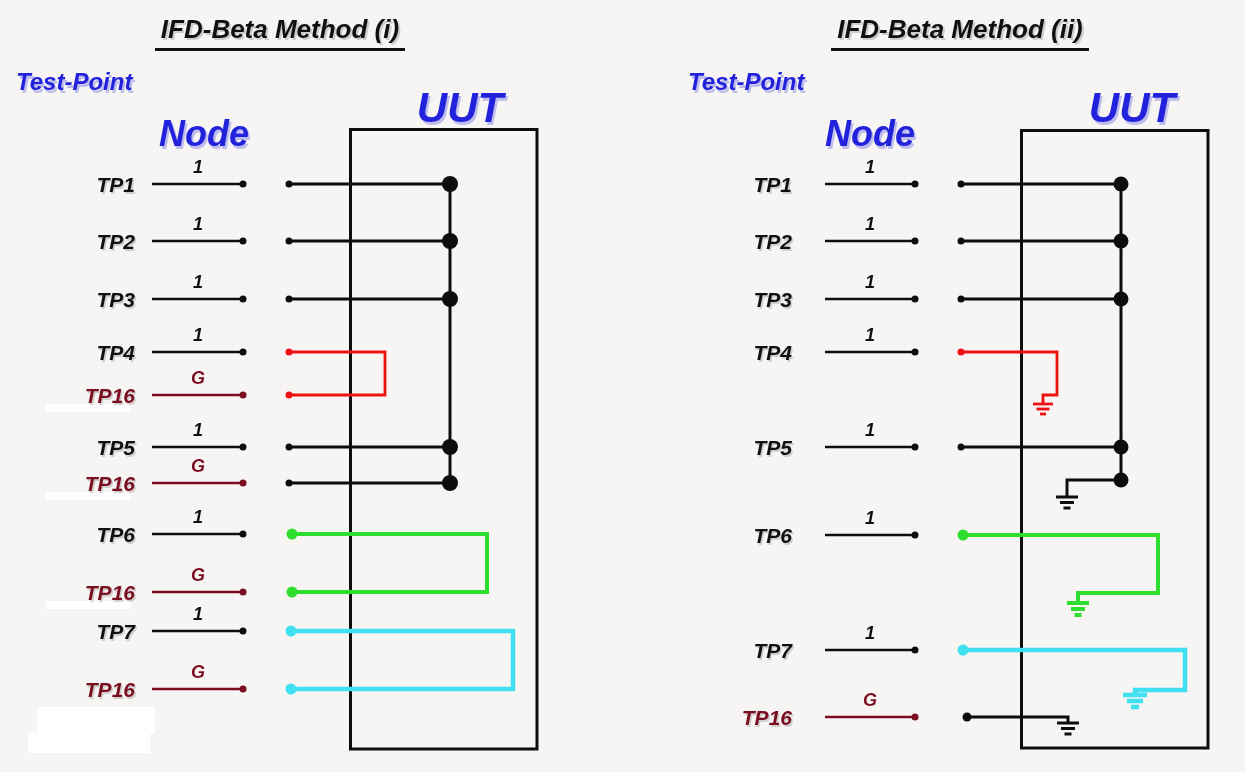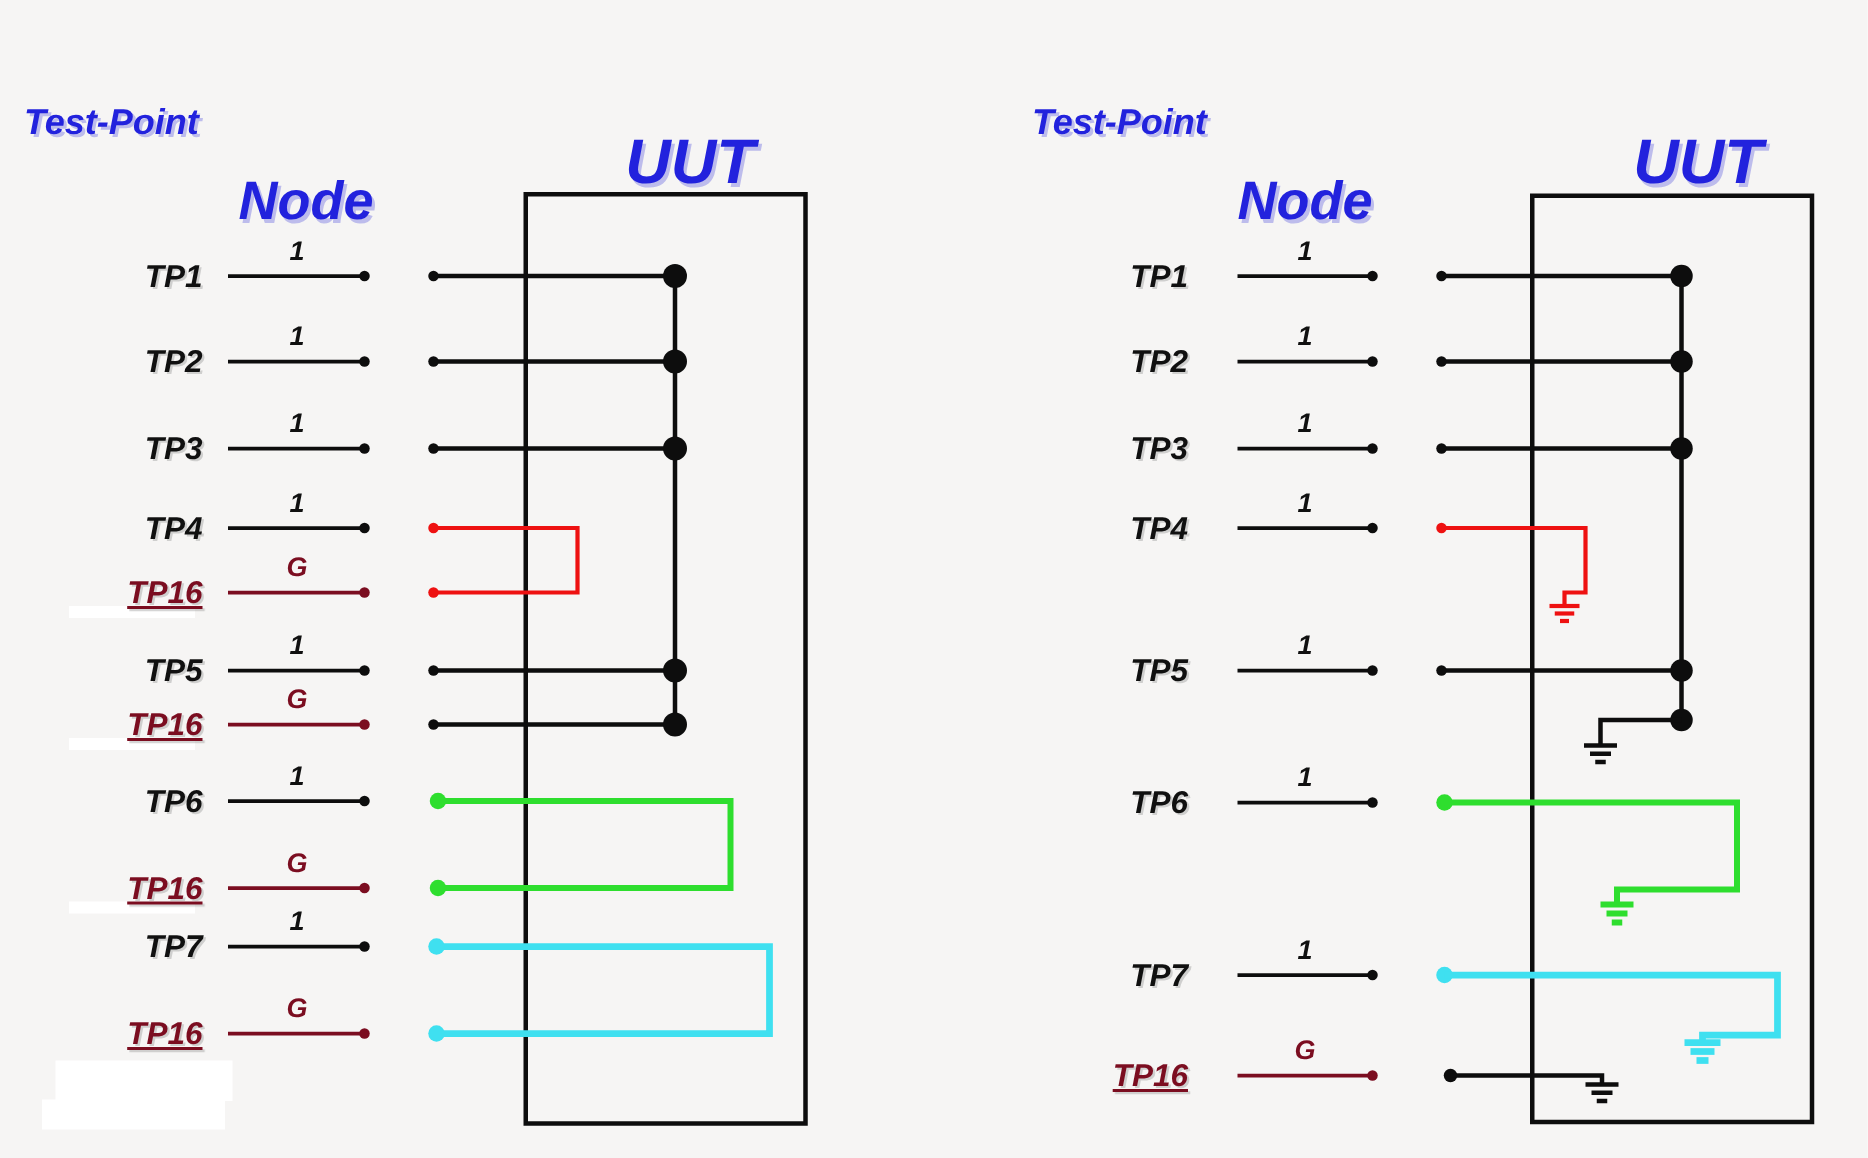--- a/index.html
+++ b/index.html
@@ -9,21 +9,21 @@
   .title{font-size:26px;font-weight:bold;font-style:italic;color:var(--ink,#101010);
          text-align:center;text-shadow:2px 2px 0 rgba(140,140,140,.38);white-space:nowrap;}
   .title span{display:inline-block;border-bottom:3px solid var(--ink,#101010);padding:0 6px 3px;}
   .hdr{font-weight:bold;font-style:italic;color:var(--label-blue,#2222dd);
        text-shadow:2px 2.5px 0 rgba(110,110,225,.42);white-space:nowrap;}
   .hdr.tpt{font-size:24px;}
   .hdr.nd{font-size:36px;width:120px;text-align:center;}
   .hdr.uut{font-size:42px;width:120px;text-align:center;}
   .tp{width:120px;text-align:right;font-size:21px;font-weight:bold;font-style:italic;
       color:var(--ink,#101010);text-shadow:1.5px 1.5px 0 rgba(150,150,150,.4);white-space:nowrap;}
-  .tp.m{color:var(--maroon,#7b0d20);text-decoration:underline;}
+  .tp.m{color:var(--maroon,#7b0d20);}
   .node{width:80px;text-align:center;font-size:18px;font-weight:bold;font-style:italic;
         color:var(--ink,#101010);}
   .node.m{color:var(--maroon,#7b0d20);}
   .patch{position:absolute;background:#ffffff;}
   svg.schem{position:absolute;left:0;top:0;}
   .wk{stroke:var(--wire,#0d0d0d);stroke-width:3;fill:none;}
   .w25{stroke-width:2.5;}
   .sm{stroke:var(--maroon,#7b0d20);}
   .wr{stroke:var(--wire-red,#ee1111);stroke-width:2.8;fill:none;}
   .wg{stroke:var(--wire-green,#2ede2e);stroke-width:4;fill:none;}
@@ -194,20 +194,23 @@
       </g>
     </g>
   </svg>
 
   <div class="patch" style="left:46px;top:404px;width:84px;height:8px"></div>
   <div class="patch" style="left:46px;top:492px;width:84px;height:8px"></div>
   <div class="patch" style="left:46px;top:601px;width:84px;height:8px"></div>
   <div class="patch" style="left:37px;top:707px;width:118px;height:27px"></div>
   <div class="patch" style="left:28px;top:733px;width:122px;height:20px"></div>
 
+  <div class="abs title" style="left:105px;top:14px;width:350px">
+    <span>IFD-Beta Method (i)</span>
+  </div>
   <div class="abs hdr tpt" style="left:16px;top:68px">Test-Point</div>
   <div class="abs hdr nd" style="left:144px;top:113px">Node</div>
   <div class="abs hdr uut" style="left:400px;top:84px">UUT</div>
 
   <div class="abs tp" style="left:15px;top:173px">TP1</div>
   <div class="abs tp" style="left:15px;top:230px">TP2</div>
   <div class="abs tp" style="left:15px;top:288px">TP3</div>
   <div class="abs tp" style="left:15px;top:341px">TP4</div>
   <div class="abs tp m" style="left:15px;top:384px">TP16</div>
   <div class="abs tp" style="left:15px;top:436px">TP5</div>
@@ -222,20 +225,23 @@
   <div class="abs node" style="left:158px;top:272px">1</div>
   <div class="abs node" style="left:158px;top:325px">1</div>
   <div class="abs node m" style="left:158px;top:368px">G</div>
   <div class="abs node" style="left:158px;top:420px">1</div>
   <div class="abs node m" style="left:158px;top:456px">G</div>
   <div class="abs node" style="left:158px;top:507px">1</div>
   <div class="abs node m" style="left:158px;top:565px">G</div>
   <div class="abs node" style="left:158px;top:604px">1</div>
   <div class="abs node m" style="left:158px;top:662px">G</div>
 
+  <div class="abs title" style="left:785px;top:14px;width:350px">
+    <span>IFD-Beta Method (ii)</span>
+  </div>
   <div class="abs hdr tpt" style="left:688px;top:68px">Test-Point</div>
   <div class="abs hdr nd" style="left:810px;top:113px">Node</div>
   <div class="abs hdr uut" style="left:1072px;top:84px">UUT</div>
 
   <div class="abs tp" style="left:672px;top:173px">TP1</div>
   <div class="abs tp" style="left:672px;top:230px">TP2</div>
   <div class="abs tp" style="left:672px;top:288px">TP3</div>
   <div class="abs tp" style="left:672px;top:341px">TP4</div>
   <div class="abs tp" style="left:672px;top:436px">TP5</div>
   <div class="abs tp" style="left:672px;top:524px">TP6</div>

